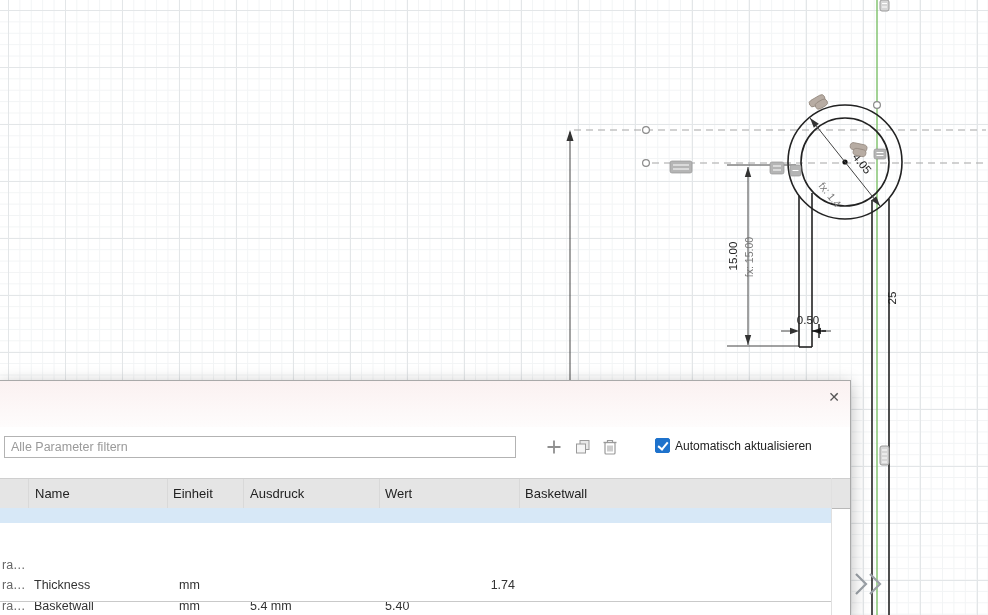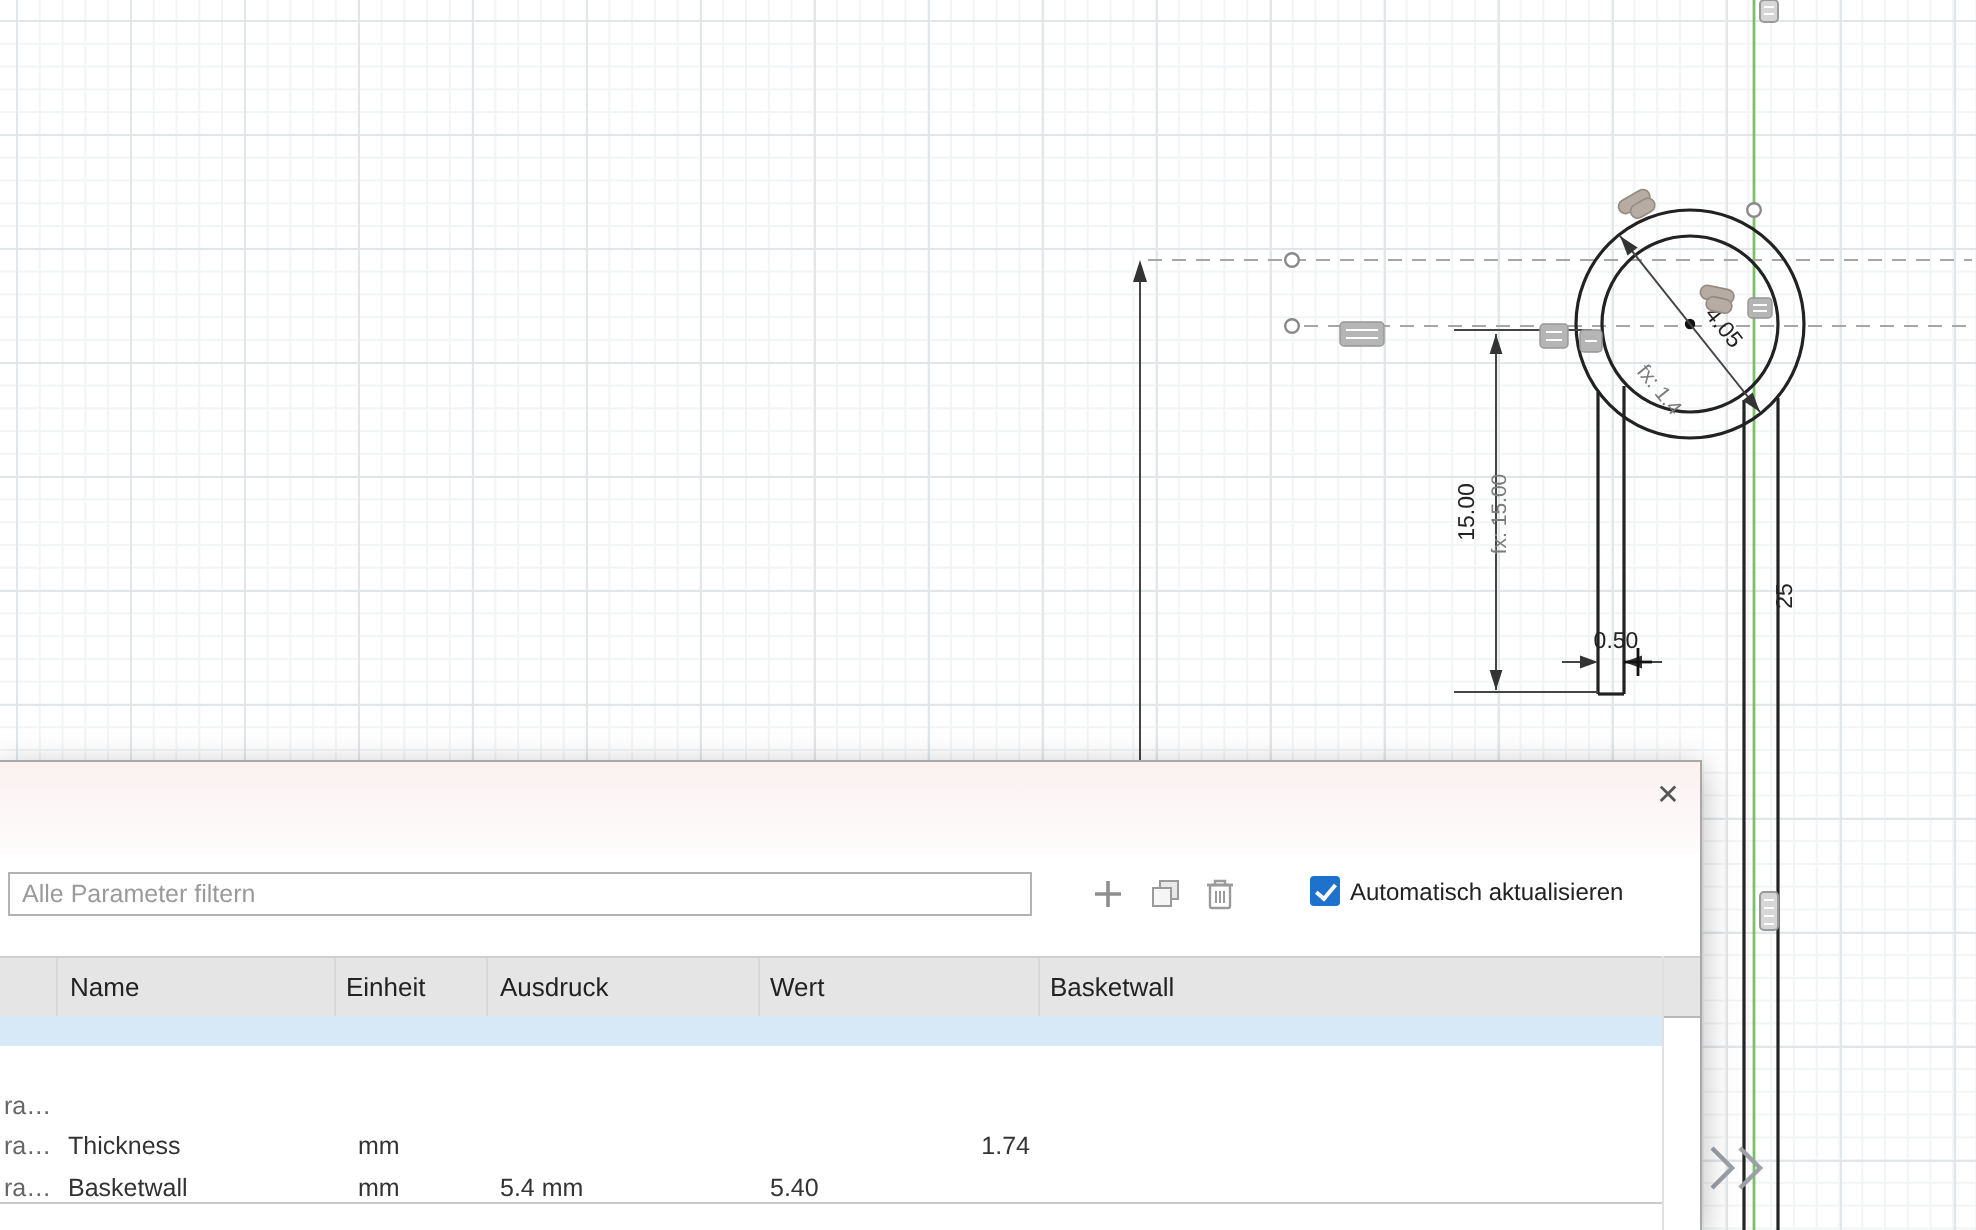--- a/index.html
+++ b/index.html
@@ -48,21 +48,21 @@
     border:solid #fff;border-width:0 2px 2px 0;transform:rotate(40deg);}
   .chk-label{font-size:12px;color:#222;}
 
   .table{position:absolute;left:0;top:97px;right:0;bottom:0;background:#fff;}
   .thead{position:absolute;left:0;top:0;right:0;height:29px;border-top:1px solid #cfcfcf;border-bottom:1px solid #b9b9b9;background:#e5e5e5;}
   .th{position:absolute;top:0;height:29px;line-height:29px;font-size:13px;color:#222;}
   .vsep{position:absolute;top:0;width:1px;height:29px;background:#d9d9d9;}
   .gutter{position:absolute;left:831px;top:0;bottom:0;width:1px;background:#e0e0e0;}
   .row-selected{position:absolute;left:0;top:30px;width:831px;height:15px;background:#d7e8f7;}
   .trow{position:absolute;left:0;width:831px;height:21px;}
-  .td{position:absolute;top:4px;height:21px;line-height:21px;font-size:12.5px;color:#333;white-space:nowrap;overflow:hidden;}
+  .td{position:absolute;top:16px;height:21px;line-height:21px;font-size:12.5px;color:#333;white-space:nowrap;overflow:hidden;}
   .td-clip{color:#666;}
   .row-border{position:absolute;left:0;top:220px;width:831px;height:1px;background:#c9c9c9;}
 </style>
 </head>
 <body>
 
 <svg width="988" height="615" viewBox="0 0 988 615" style="position:absolute;left:0;top:0;" xmlns="http://www.w3.org/2000/svg">
 
   <line class="axis" x1="877" y1="0" x2="877" y2="615"></line>
 

